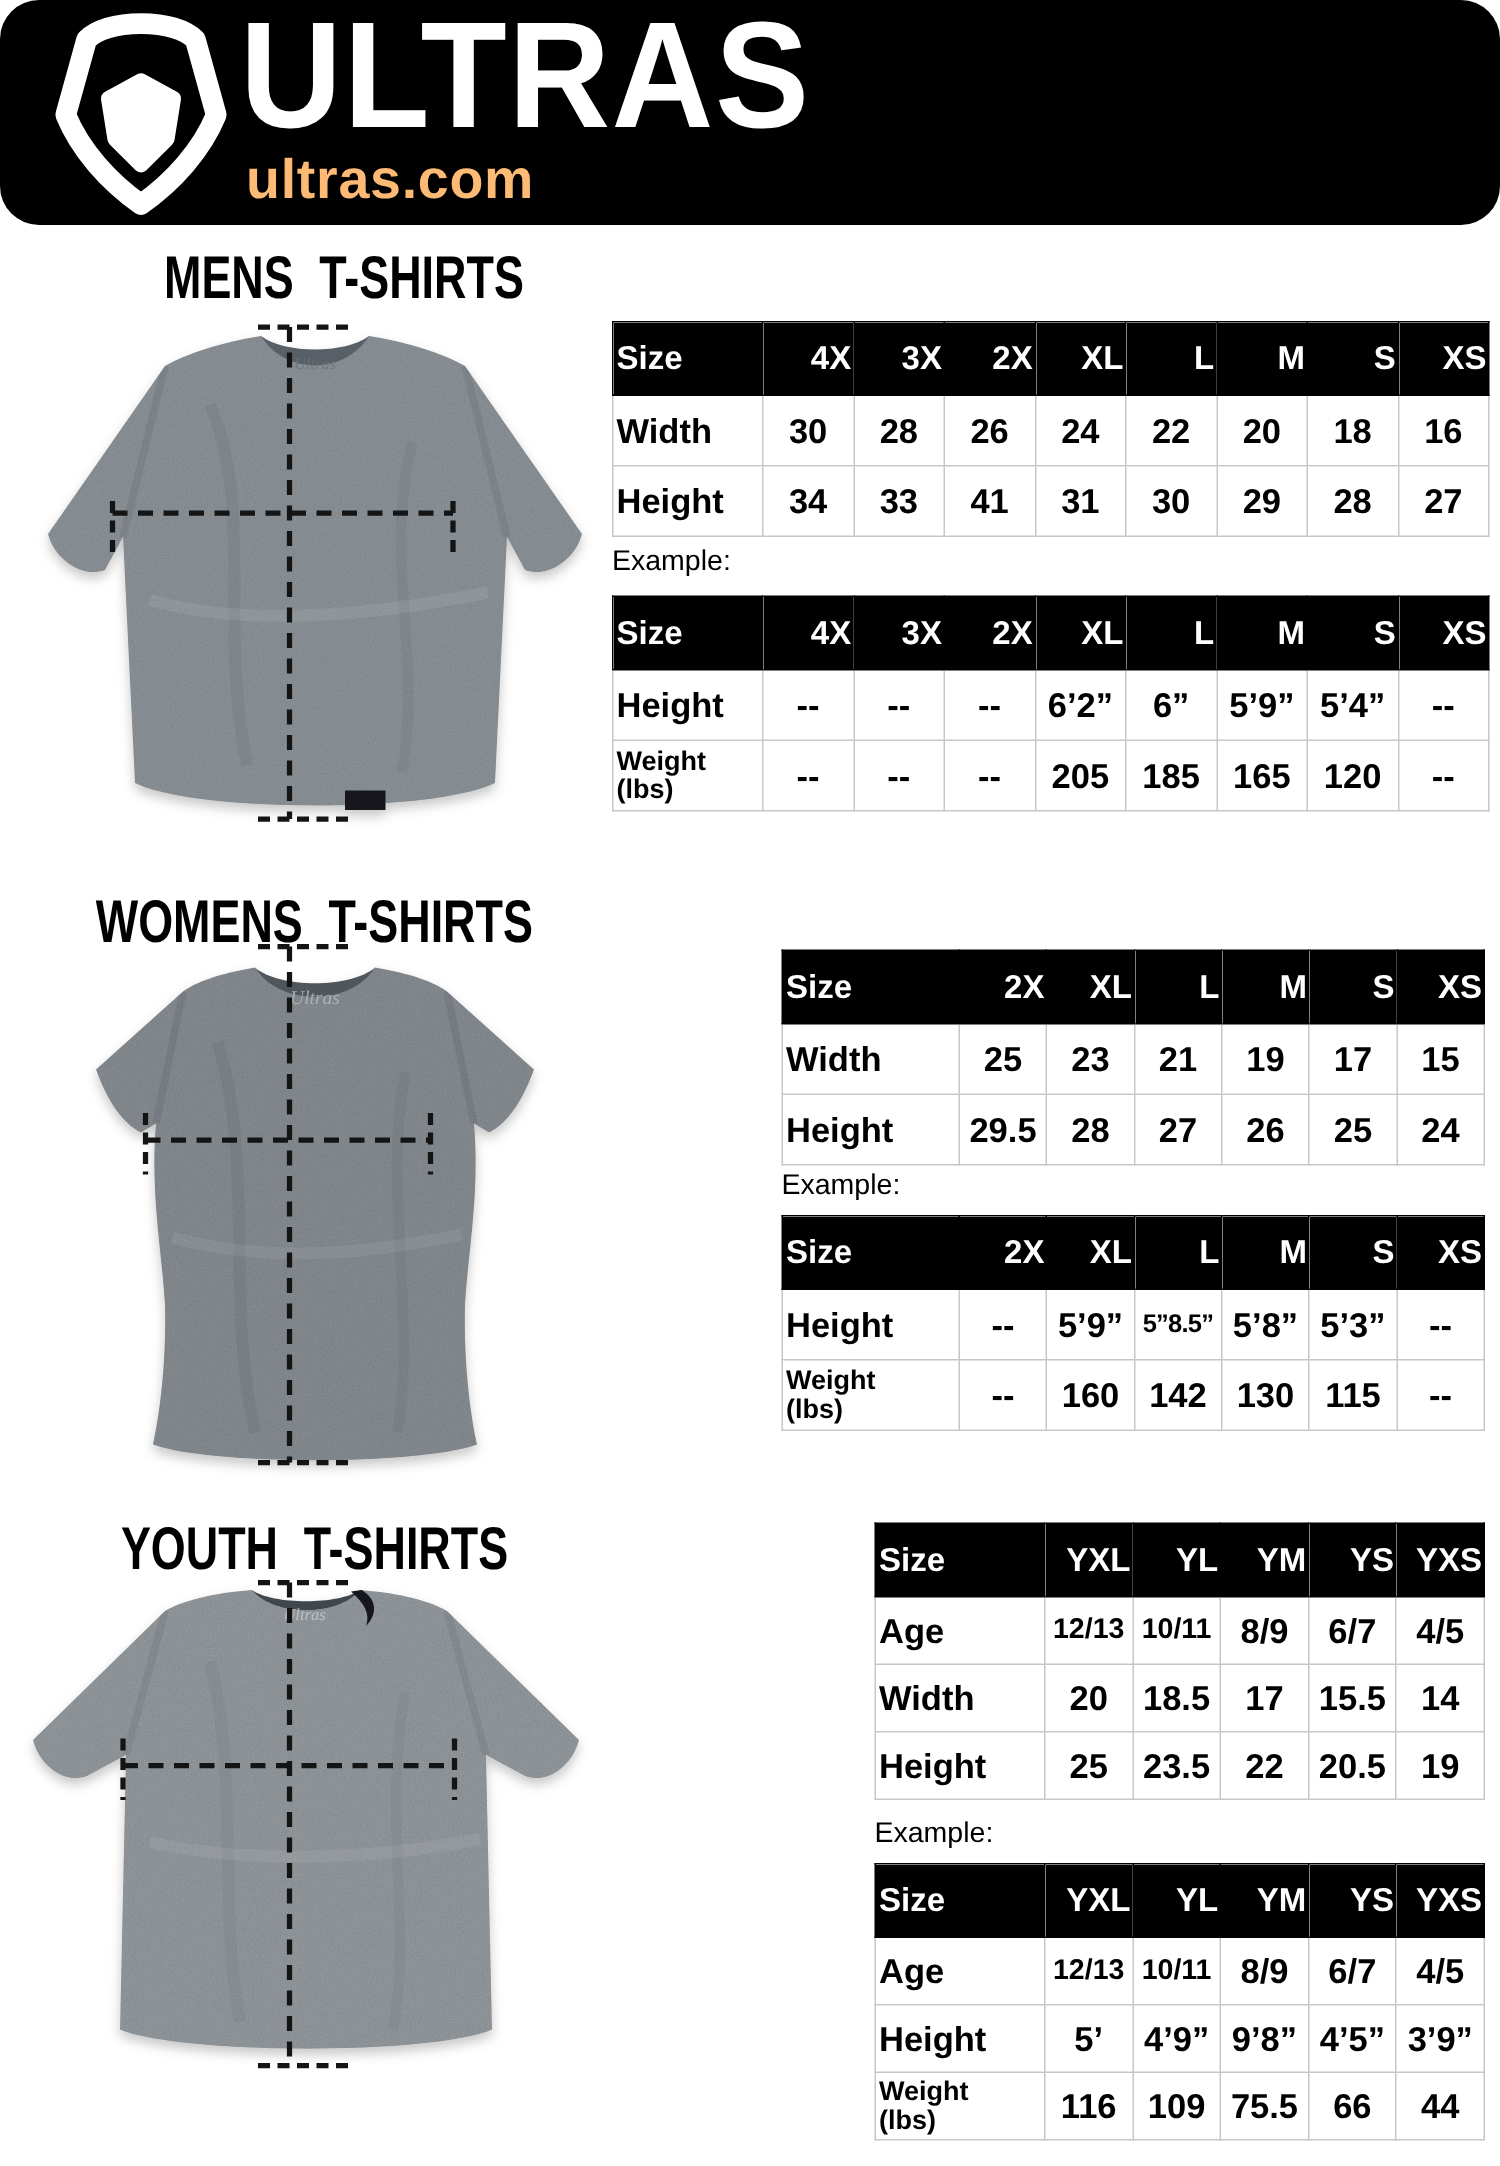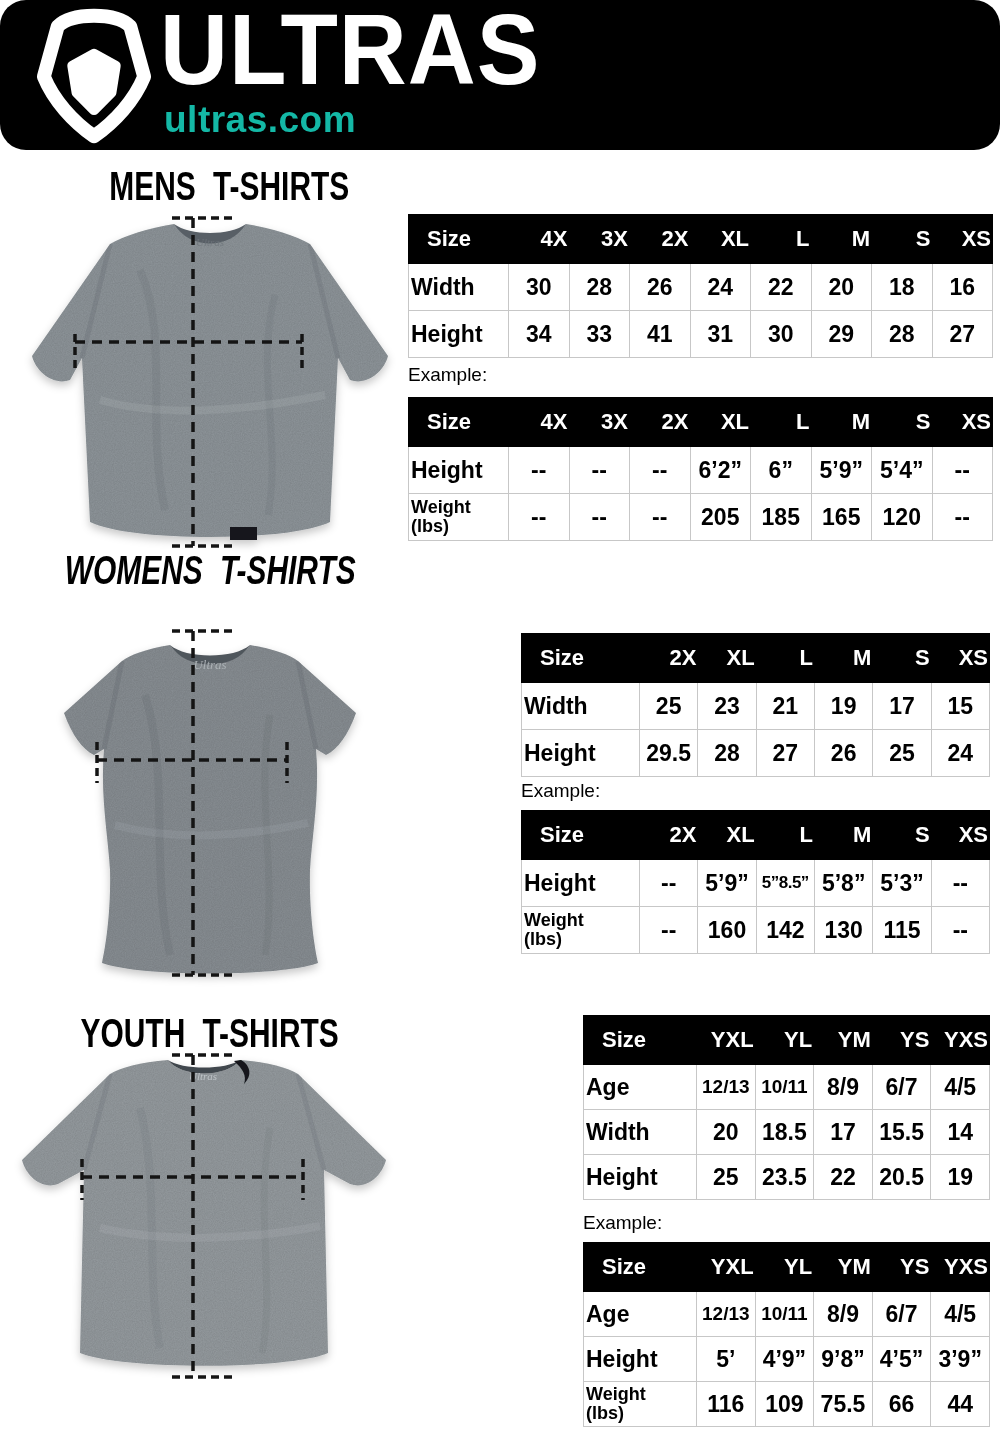--- a/index.html
+++ b/index.html
@@ -5,43 +5,43 @@
   html,body{margin:0;padding:0;background:#fff;}
   #page{position:relative;width:1000px;height:1444px;background:#fff;overflow:hidden;
         font-family:"Liberation Sans",sans-serif;color:#000;}
 
   
   .header-bar{position:absolute;left:0;top:0;width:1000px;height:150px;background:#000;border-radius:26px;}
   .logo{position:absolute;left:30px;top:5px;width:128px;height:141px;}
   .brand{position:absolute;left:160px;top:-7px;font-size:97px;font-weight:bold;color:#fff;
          letter-spacing:1px;line-height:113px;white-space:nowrap;}
   .brand span{display:inline-block;transform:scale(.97,1.04);transform-origin:left center;}
-  .domain{position:absolute;left:164px;top:100px;font-size:37px;font-weight:bold;color:#14b8a6;
+  .domain{position:absolute;left:164px;top:100px;font-size:37px;font-weight:bold;color:#fdba74;
           letter-spacing:.5px;line-height:40px;}
 
   
   .section-title{position:absolute;left:0;width:420px;text-align:center;font-size:34px;
                  font-weight:bold;white-space:nowrap;word-spacing:10px;letter-spacing:0px;}
   .section-title span{display:inline-block;transform:scale(.88,1.18);transform-origin:center center;}
   #title-mens{top:167px;padding-left:19px;}
-  #title-womens{top:551px;font-style:italic;}
+  #title-womens{top:596px;}
   #title-youth{top:1014px;}
 
   
   .example-label{position:absolute;font-size:19px;font-weight:normal;}
   #ex-label-mens{left:408px;top:364px;}
   #ex-label-womens{left:521px;top:780px;}
   #ex-label-youth{left:583px;top:1212px;}
 
   
   table.chart{position:absolute;border-collapse:collapse;table-layout:fixed;background:#fff;}
   table.chart th,table.chart td{border:1.5px solid #c7c7c7;vertical-align:middle;overflow:hidden;}
   table.chart thead th{background:#000;color:#fff;border:1.5px solid #000;
                        font-size:22px;font-weight:bold;text-align:right;height:46px;}
-  table.chart thead th:first-child{text-align:left;padding-left:18px;}
+  table.chart thead th:first-child{text-align:left;padding-left:2px;}
   table.chart tbody tr{height:47px;}
   table.chart tbody td{font-size:23px;font-weight:bold;text-align:center;padding:0 2px;}
   table.chart tbody td:first-child{text-align:left;}
   table.chart td.lbl-small{font-size:18px;line-height:1.08;white-space:pre-line;}
   table.chart td.v-md{font-size:19px;}
   table.chart td.v-sm{font-size:17px;letter-spacing:-.5px;}
 
   #tbl-mens-size   {left:408px;top:214px;width:585px;}
   #tbl-mens-ex     {left:408px;top:397px;width:585px;}
   #tbl-womens-size {left:521px;top:633px;width:469px;}

